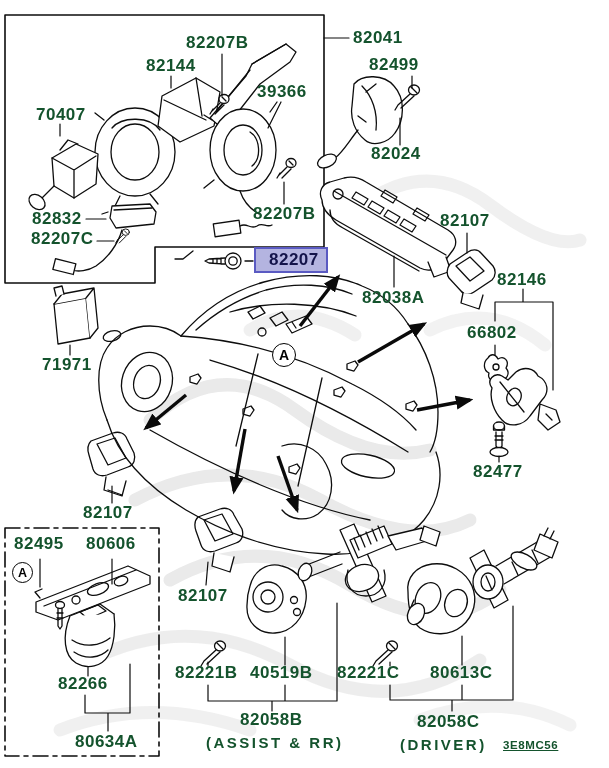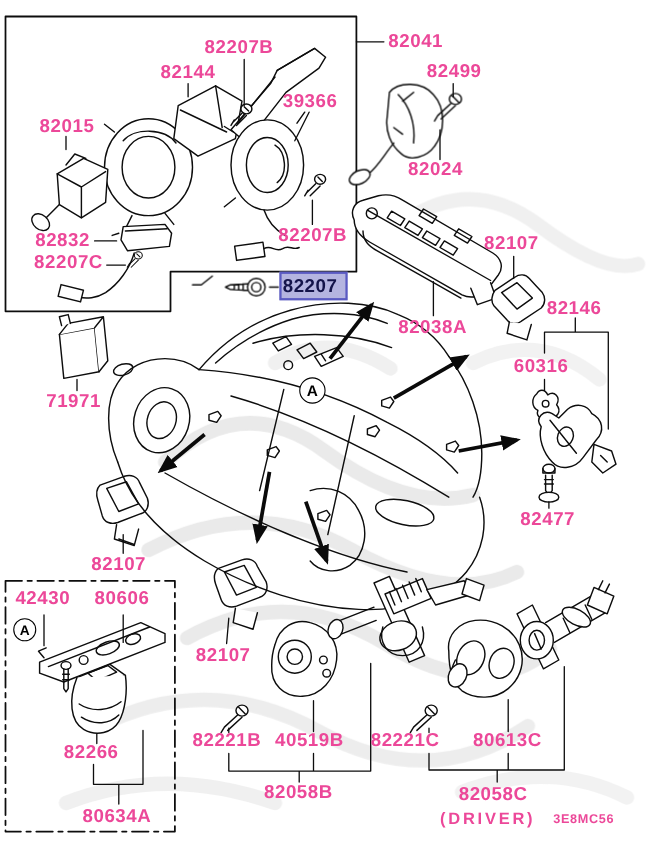--- a/index.html
+++ b/index.html
@@ -1,23 +1,23 @@
 <!DOCTYPE html>
 <html><head>
 <meta charset="utf-8">
 <style>
   html,body{margin:0;padding:0;background:#fff;}
   #stage{position:relative;width:609px;height:768px;background:#ffffff;overflow:hidden;
          font-family:"Liberation Sans",sans-serif;}
   #art{position:absolute;left:0;top:0;}
   .lbl{position:absolute;font:bold 17px "Liberation Sans",sans-serif;letter-spacing:.5px;
-       color:#ec4899;white-space:nowrap;line-height:1;}
-  .sel{background:#b4b4e0;border:2px solid #5a5ac2;color:#14144a;padding:2px 7px 3px 1px;}
+       color:#14532d;white-space:nowrap;line-height:1;}
+  .sel{background:#b4b4e0;border:2px solid #5a5ac2;color:#14144a;padding:2px 7px 3px 13px;}
   .cap{font:bold 15px "Liberation Sans",sans-serif;letter-spacing:2.5px;}
-  .stamp{font:bold 11.5px "Liberation Sans",sans-serif;letter-spacing:.6px;}
+  .stamp{font:bold 11.5px "Liberation Sans",sans-serif;letter-spacing:.6px;text-decoration:underline;}
   .amark{position:absolute;border:1.7px solid #000;border-radius:50%;background:#fff;
          display:flex;align-items:center;justify-content:center;
          font-family:"Liberation Sans",sans-serif;font-weight:bold;color:#000;}
 </style>
 </head>
 <body>
 
 <div id="stage">
 
 <svg id="art" width="609" height="768" viewBox="0 0 609 768">
@@ -248,47 +248,48 @@
     <path d="M417,410 L470,400" marker-end="url(#ah)"></path>
     <path d="M186,395 L146,428" marker-end="url(#ah)"></path>
     <path d="M245,429 L234,491" marker-end="url(#ah)"></path>
     <path d="M278,456 L297,510" marker-end="url(#ah)"></path>
   </g>
 </svg>
 
 <div class="lbl" style="left:186px;top:34px">82207B</div>
 <div class="lbl" style="left:146px;top:57px">82144</div>
 <div class="lbl" style="left:257px;top:83px">39366</div>
-<div class="lbl" style="left:36px;top:106px">82015</div>
+<div class="lbl" style="left:36px;top:106px">70407</div>
 <div class="lbl" style="left:32px;top:210px">82832</div>
 <div class="lbl" style="left:31px;top:230px">82207C</div>
 <div class="lbl" style="left:253px;top:205px">82207B</div>
 <div class="lbl sel" style="left:254px;top:247px">82207</div>
 
 <div class="lbl" style="left:353px;top:29px">82041</div>
-<div class="lbl" style="left:388px;top:56px">82499</div>
+<div class="lbl" style="left:369px;top:56px">82499</div>
 <div class="lbl" style="left:371px;top:145px">82024</div>
 <div class="lbl" style="left:362px;top:289px">82038A</div>
 <div class="lbl" style="left:440px;top:212px">82107</div>
 <div class="lbl" style="left:497px;top:271px">82146</div>
-<div class="lbl" style="left:467px;top:324px">60316</div>
+<div class="lbl" style="left:467px;top:324px">66802</div>
 <div class="lbl" style="left:473px;top:463px">82477</div>
 
 <div class="lbl" style="left:42px;top:356px">71971</div>
 <div class="lbl" style="left:83px;top:504px">82107</div>
 
-<div class="lbl" style="left:14px;top:535px">42430</div>
+<div class="lbl" style="left:14px;top:535px">82495</div>
 <div class="lbl" style="left:86px;top:535px">80606</div>
 <div class="lbl" style="left:58px;top:675px">82266</div>
 <div class="lbl" style="left:75px;top:733px">80634A</div>
 
 <div class="lbl" style="left:178px;top:587px">82107</div>
 <div class="lbl" style="left:175px;top:664px">82221B</div>
 <div class="lbl" style="left:250px;top:664px">40519B</div>
 <div class="lbl" style="left:240px;top:711px">82058B</div>
+<div class="lbl cap" style="left:206px;top:734px">(ASSIST &amp; RR)</div>
 
 <div class="lbl" style="left:337px;top:664px">82221C</div>
 <div class="lbl" style="left:430px;top:664px">80613C</div>
 <div class="lbl" style="left:417px;top:713px">82058C</div>
 <div class="lbl cap" style="left:400px;top:736px">(DRIVER)</div>
 
 <div class="lbl stamp" style="left:503px;top:739px">3E8MC56</div>
 
 <div class="amark" style="left:272px;top:343px;width:22px;height:22px;font-size:14px">A</div>
 <div class="amark" style="left:12px;top:562px;width:19px;height:19px;font-size:12.5px">A</div>

